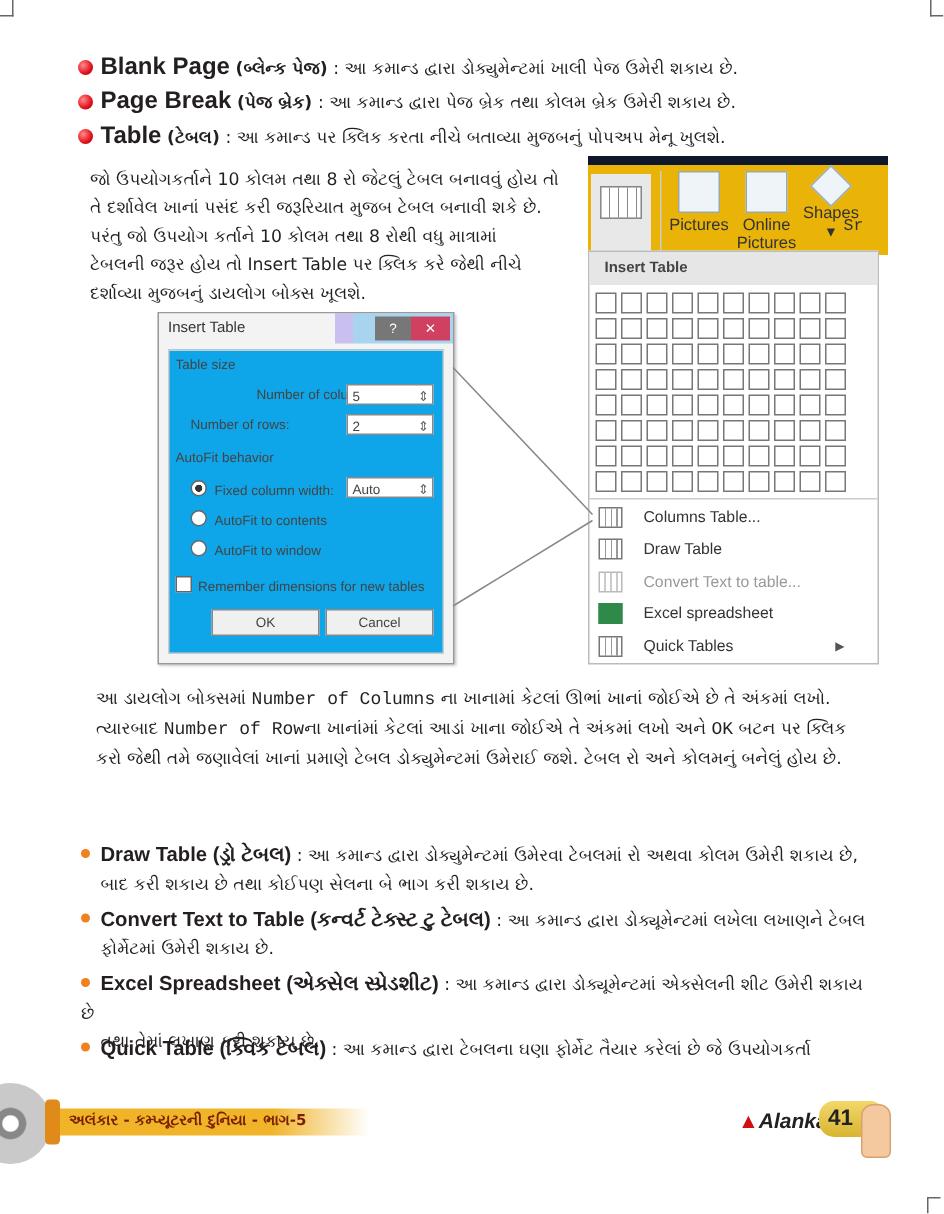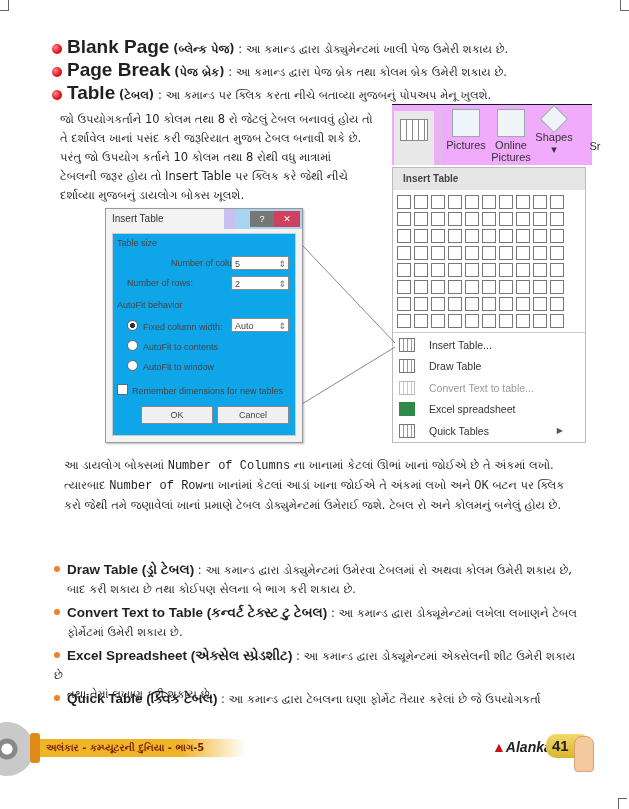--- a/index.html
+++ b/index.html
@@ -7,28 +7,28 @@
          font-family:"Liberation Sans", sans-serif; color:#231f20; }
   .crop { position:absolute; width:10px; height:12px; }
   .crop.tl { left:0; top:0; border-right:1px solid #666; border-bottom:1px solid #666; width:8px; height:10px; }
   .crop.tr { right:0; top:0; border-left:1px solid #666; border-bottom:1px solid #666; width:8px; height:10px; }
   .crop.br { right:2px; bottom:0; border-left:1px solid #666; border-top:1px solid #666; width:8px; height:10px; }
 
   .bul-line { position:absolute; left:52px; font-size:13.5px; white-space:nowrap; }
   .rdot { display:inline-block; width:10px; height:10px; border-radius:50%;
           background:radial-gradient(circle at 35% 35%, #ff8a8a, #e0101b 60%, #a00000);
           vertical-align:-1px; margin-right:5px; }
-  .bold { font-weight:bold; font-size:19px; }
+  .bold { font-weight:bold; font-size:16px; }
   .guj { font-family:"DejaVu Sans", sans-serif; font-size:11.5px; }
 
   .para { position:absolute; font-family:"DejaVu Sans", sans-serif; font-size:11.5px; line-height:19px; }
   .para .en { font-family:Liberation Mono, monospace; font-size:12px; }
 
   
-  .ribbon { position:absolute; left:392px; top:104px; width:200px; height:60px; background:#f0abfc; border-top:1px solid #0f172a; }
+  .ribbon { position:absolute; left:392px; top:104px; width:200px; height:60px; background:#eab308; border-top:6px solid #0f172a; }
   .ribbon .tblbtn { position:absolute; left:2px; top:6px; width:40px; height:54px; background:#e8e8e8; }
   .ribbon .tblbtn .g { position:absolute; left:6px; top:8px; width:26px; height:20px; border:1px solid #888; background:repeating-linear-gradient(90deg,#fff 0 5px,#888 5px 6px); }
   .ribbon .sep { position:absolute; left:48px; top:4px; width:1px; height:56px; background:#ccc; }
   .rib-item { position:absolute; top:4px; text-align:center; font-size:11px; color:#333; }
   .rib-ico { width:26px; height:26px; margin:0 auto 2px; border:1px solid #9aa; background:#eef4f8; position:relative; }
   .dropdown { position:absolute; left:392px; top:167px; width:192px; height:274px; background:#fff; border:1px solid #bbb; }
   .dd-head { height:22px; background:#e6e6e6; font-size:10px; font-weight:bold; color:#444; line-height:22px; padding-left:10px; }
   .grid { position:absolute; left:4px; top:27px; display:grid; grid-template-columns:repeat(10,14px); gap:3px; }
   .cell { width:12px; height:12px; border:1px solid #777; background:#fff; }
   .dd-sep { position:absolute; left:0; right:0; top:164px; height:1px; background:#ccc; }
@@ -110,21 +110,21 @@
     <span>Pictures</span>
   </div>
   <div class="rib-item" style="left:98px; width:42px;">
     <div class="rib-ico"></div>
     <span>Online Pictures</span>
   </div>
   <div class="rib-item" style="left:140px; width:44px;">
     <div class="rib-ico" style="transform:rotate(45deg); width:18px; height:18px;"></div>
     <span>Shapes</span> ▾
   </div>
-  <div class="rib-item" style="left:196px; width:14px; overflow:hidden; top:35px;">
+  <div class="rib-item" style="left:170px; width:14px; overflow:hidden; top:35px;font-family:Liberation Mono, monospace;">
     <span>Sr</span>
   </div>
 </div>
 
 <div class="dropdown">
   <div class="dd-head">Insert Table</div>
   <div class="grid" id="grid">
       <div class="cell"></div>
       <div class="cell"></div>
       <div class="cell"></div>
@@ -203,21 +203,21 @@
       <div class="cell"></div>
       <div class="cell"></div>
       <div class="cell"></div>
       <div class="cell"></div>
       <div class="cell"></div>
     </div>
   <div class="dd-sep"></div>
   <div class="menu">
     <div class="mi">
         <span class="mic"></span>
-        <span>Insert Table...</span>
+        <span>Columns Table...</span>
       </div>
     <div class="mi">
         <span class="mic"></span>
         <span>Draw Table</span>
       </div>
     <div class="mi dis">
         <span class="mic" style="opacity:.5"></span>
         <span>Convert Text to table...</span>
       </div>
     <div class="mi">

